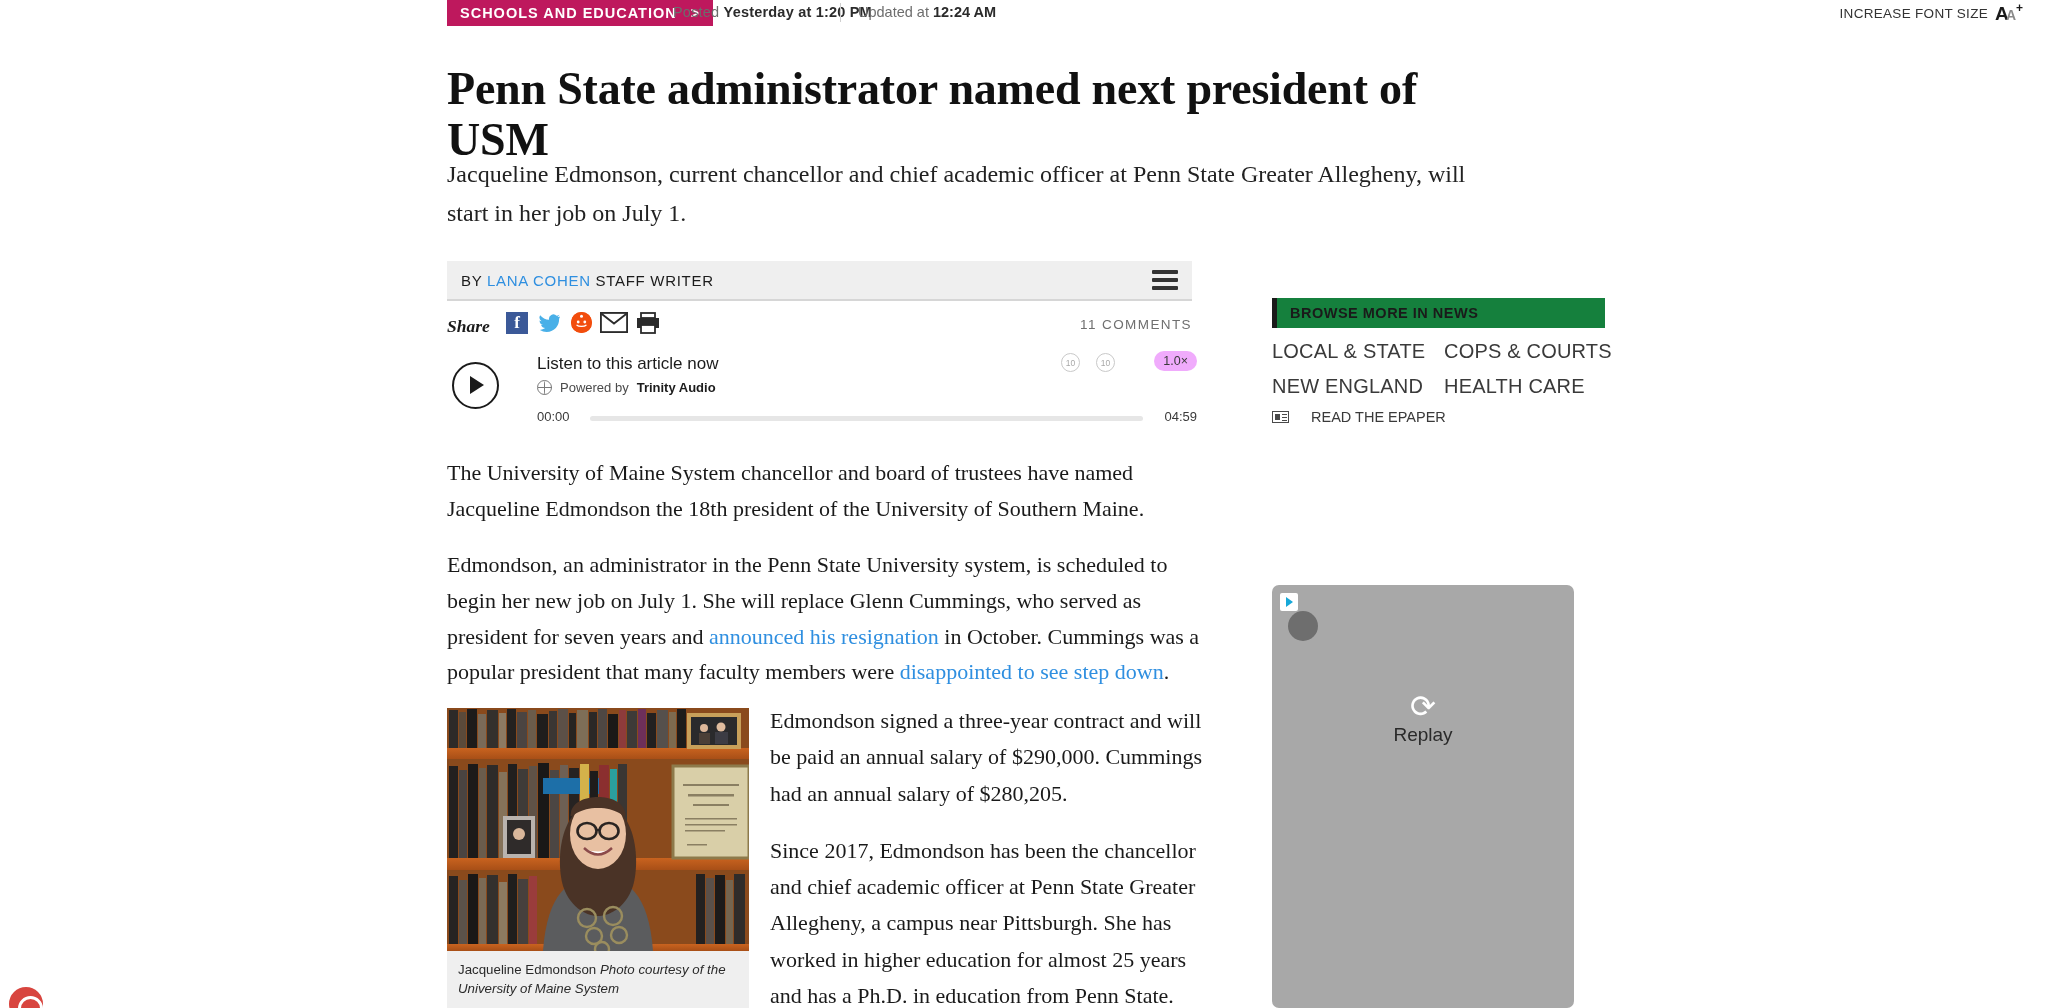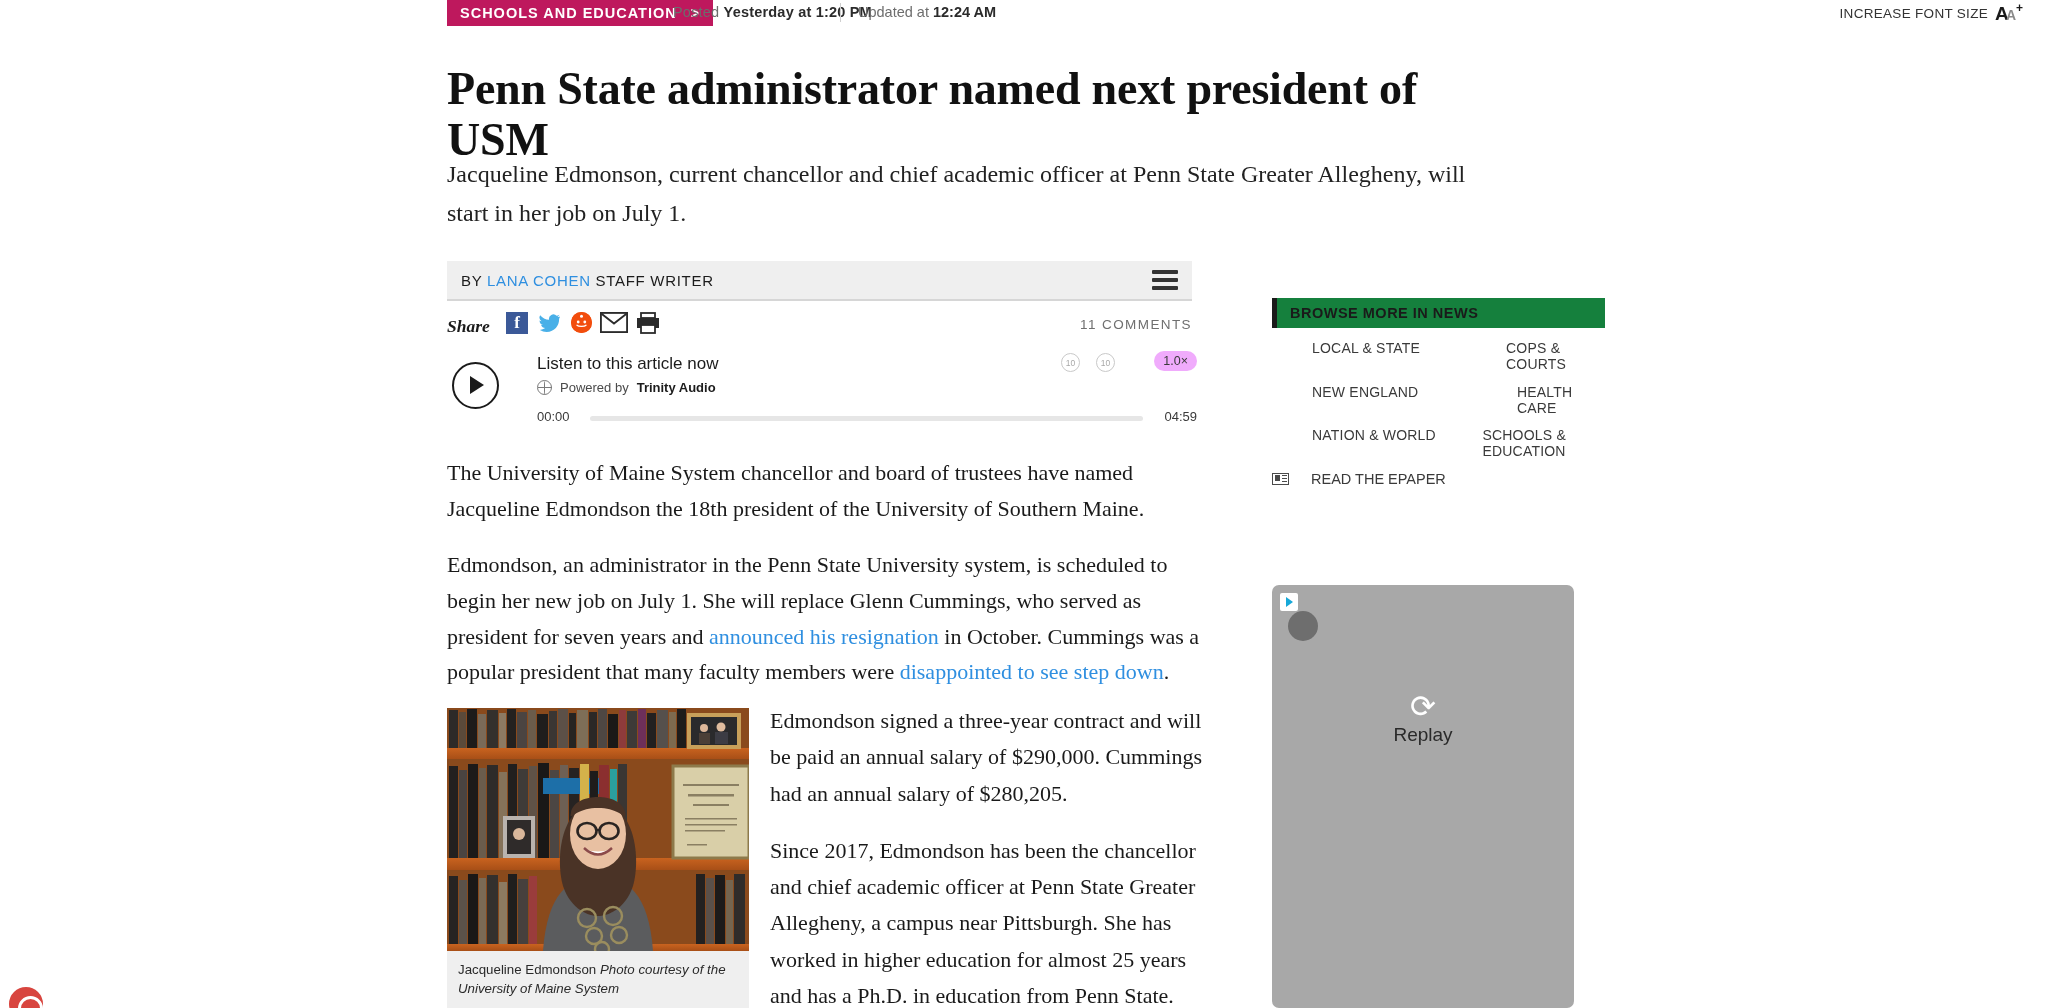--- a/index.html
+++ b/index.html
@@ -151,21 +151,21 @@
 
   
   .browse-head {
     position:absolute; left:1272px; top:298px; width:333px; height:30px;
     background:#15803d; display:flex; align-items:center;
   }
   .browse-head .bar { width:5px; height:30px; background:#1a1a1a; }
   .browse-head span { font-size:14.5px; font-weight:700; letter-spacing:0.5px; color:#1a1a1a; padding-left:13px; }
   .browse-list { position:absolute; left:1272px; top:340px; width:340px; }
   .bl-row { display:flex; margin-bottom:11.5px; }
-  .bl-item { font-size:14px; color:#3a3a3a; letter-spacing:0.2px;margin-left:40px; }
+  .bl-item { font-size:20px; color:#3a3a3a; letter-spacing:0.2px; }
   .bl-item.c1 { width:172px; }
   .epaper { display:flex; align-items:center; gap:22px; font-size:14.5px; color:#3a3a3a; margin-top:1px; }
   .epaper-ic { width:17px; height:12px; border:1.5px solid #4a4a4a; position:relative; background:#fff; }
   .epaper-ic::before { content:""; position:absolute; left:1.5px; top:1.5px; width:5px; height:6px; background:#4a4a4a; }
   .epaper-ic::after { content:""; position:absolute; left:8.5px; top:1.5px; width:5px; height:1.3px; background:#4a4a4a;
                       box-shadow:0 3px 0 #4a4a4a, 0 6px 0 #4a4a4a; }
 
   
   .ad {
     position:absolute; left:1272px; top:585px; width:302px; height:423px;
@@ -436,24 +436,20 @@
 </div>
 <div class="browse-list">
   <div class="bl-row">
     <a class="bl-item c1" href="#" style="text-decoration:none;color:#3a3a3a">LOCAL &amp; STATE</a>
     <a class="bl-item" href="#" style="text-decoration:none;color:#3a3a3a">COPS &amp; COURTS</a>
   </div>
   <div class="bl-row">
     <a class="bl-item c1" href="#" style="text-decoration:none;color:#3a3a3a">NEW ENGLAND</a>
     <a class="bl-item" href="#" style="text-decoration:none;color:#3a3a3a">HEALTH CARE</a>
   </div>
-  <div class="bl-row">
-    <a class="bl-item c1" href="#" style="text-decoration:none;color:#3a3a3a">NATION &amp; WORLD</a>
-    <a class="bl-item" href="#" style="text-decoration:none;color:#3a3a3a">SCHOOLS &amp; EDUCATION</a>
-  </div>
   <div class="epaper">
     <span class="epaper-ic"></span>
     <span>READ THE EPAPER</span>
   </div>
 </div>
 
 <div class="ad">
   <div class="ad-badge">
       <span class="tri"></span>
     </div>

